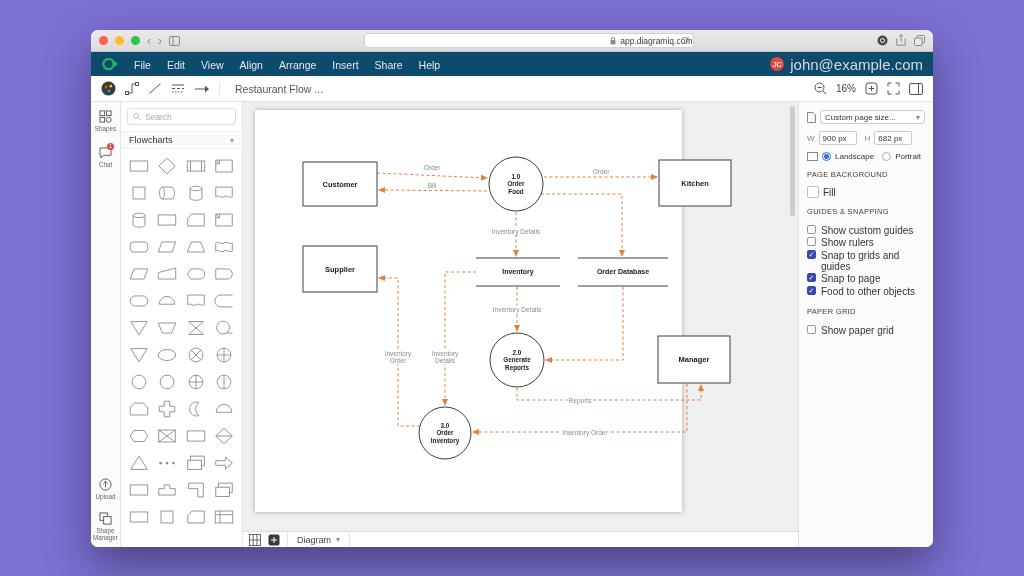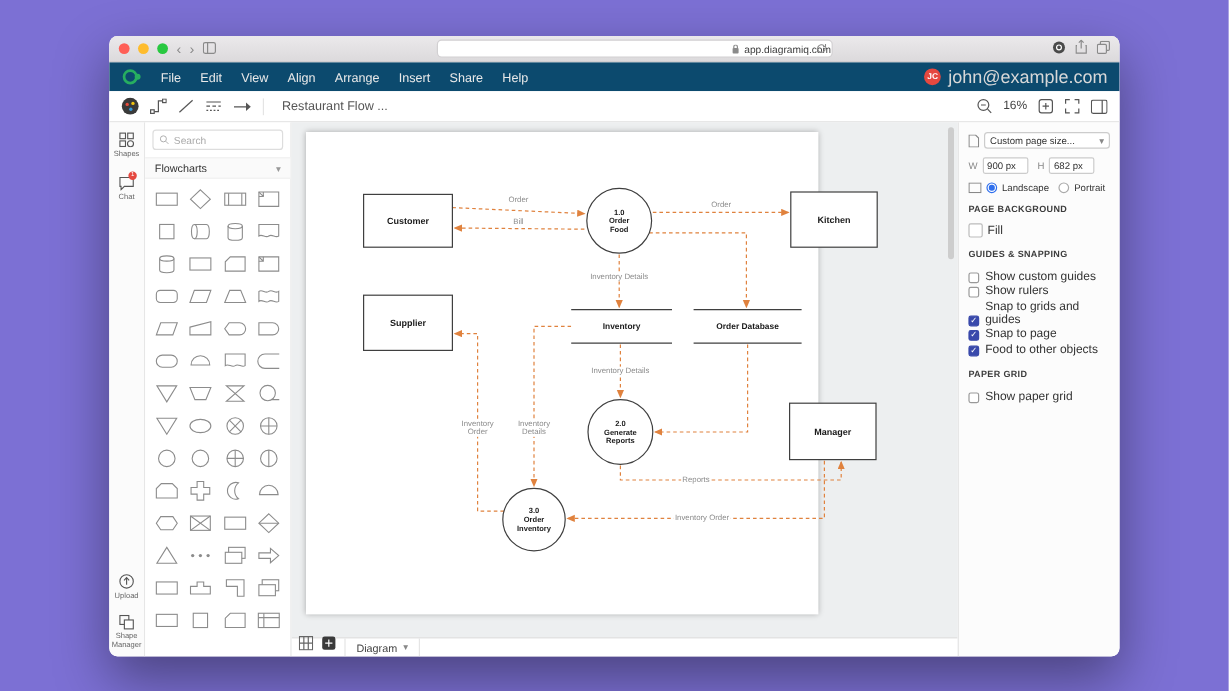--- a/index.html
+++ b/index.html
@@ -57,41 +57,41 @@
   .cell{height:27px;display:flex;align-items:center;justify-content:center;cursor:default}
 
   
   .canvas{flex:1;position:relative;background:#edeff0;overflow:hidden}
   .page{position:absolute;left:12px;top:8px;width:427px;height:402px;background:#fff;box-shadow:0 0 5px rgba(0,0,0,.3)}
   .page svg{position:absolute;left:0;top:0}
   .edge-label{position:absolute;transform:translate(-50%,-50%);background:#fff;color:#8b8b8b;font-size:6.5px;line-height:7px;
               padding:0 1px;white-space:pre-line;text-align:center}
   .vscroll{position:absolute;right:3px;top:4px;width:5px;height:110px;background:#c2c2c2;border-radius:3px;opacity:.75}
   .bottombar{position:absolute;left:0;right:0;bottom:0;height:16px;background:#fff;border-top:1px solid #ddd;
-             display:flex;align-items:flex-end;padding:0 6px;gap:7px}
+             display:flex;align-items:flex-start;padding:0 6px;gap:7px}
   .bb-tab{height:100%;display:flex;align-items:center;gap:5px;padding:0 9px;border-left:1px solid #e5e5e5;border-right:1px solid #e5e5e5;
           font-size:9px;color:#444}
 
   
   .rpanel{width:135px;background:#fcfcfc;border-left:1px solid #e2e2e2;padding:8px;display:flex;flex-direction:column;gap:7px;
           font-size:8.5px;color:#333;overflow:hidden}
   .row{display:flex;align-items:center;gap:4px}
   .select{flex:1;height:14px;border:1px solid #ccc;border-radius:3px;background:#fff;display:flex;align-items:center;
           padding:0 4px;font-size:8px;color:#333}
   .select .chev{margin-left:auto;color:#888;font-size:8px}
   .dimlab{color:#888;font-size:8px}
   .num{width:38px;height:14px;border:1px solid #ccc;border-radius:2px;background:#fff;display:flex;align-items:center;
        padding:0 3px;font-size:8px;color:#333}
   .radio{width:9px;height:9px;border:1px solid #aaa;border-radius:50%;background:#fff;display:flex;align-items:center;justify-content:center}
   .radio.on{border-color:#2f6fed}
   .radio.on::after{content:"";width:4.5px;height:4.5px;border-radius:50%;background:#2f6fed}
   .rlabel{font-size:8px;color:#333;margin-right:4px}
-  .sec{font-size:7.5px;font-weight:bold;color:#3d3d3d;letter-spacing:.3px;margin-top:2px}
+  .sec{font-size:7.5px;font-weight:normal;color:#3d3d3d;letter-spacing:.3px;margin-top:2px}
   .swatch{width:12px;height:12px;border:1px solid #bbb;background:#fff;border-radius:2px}
-  .chk-row{display:flex;align-items:flex-end;gap:5px;margin:1.5px 0}
+  .chk-row{display:flex;align-items:flex-start;gap:5px;margin:1.5px 0}
   .box{width:9px;height:9px;border:1px solid #999;border-radius:2px;background:#fff;flex:0 0 auto}
   .box.on{background:#3949ab;border-color:#3949ab}
   .box.on::after{content:"\2713";display:block;color:#fff;font-size:7px;line-height:8px;text-align:center}
   .chk-label{font-size:10px;color:#333}
 </style>
 </head>
 <body>
 
 <div class="desktop">
   <div class="window">

